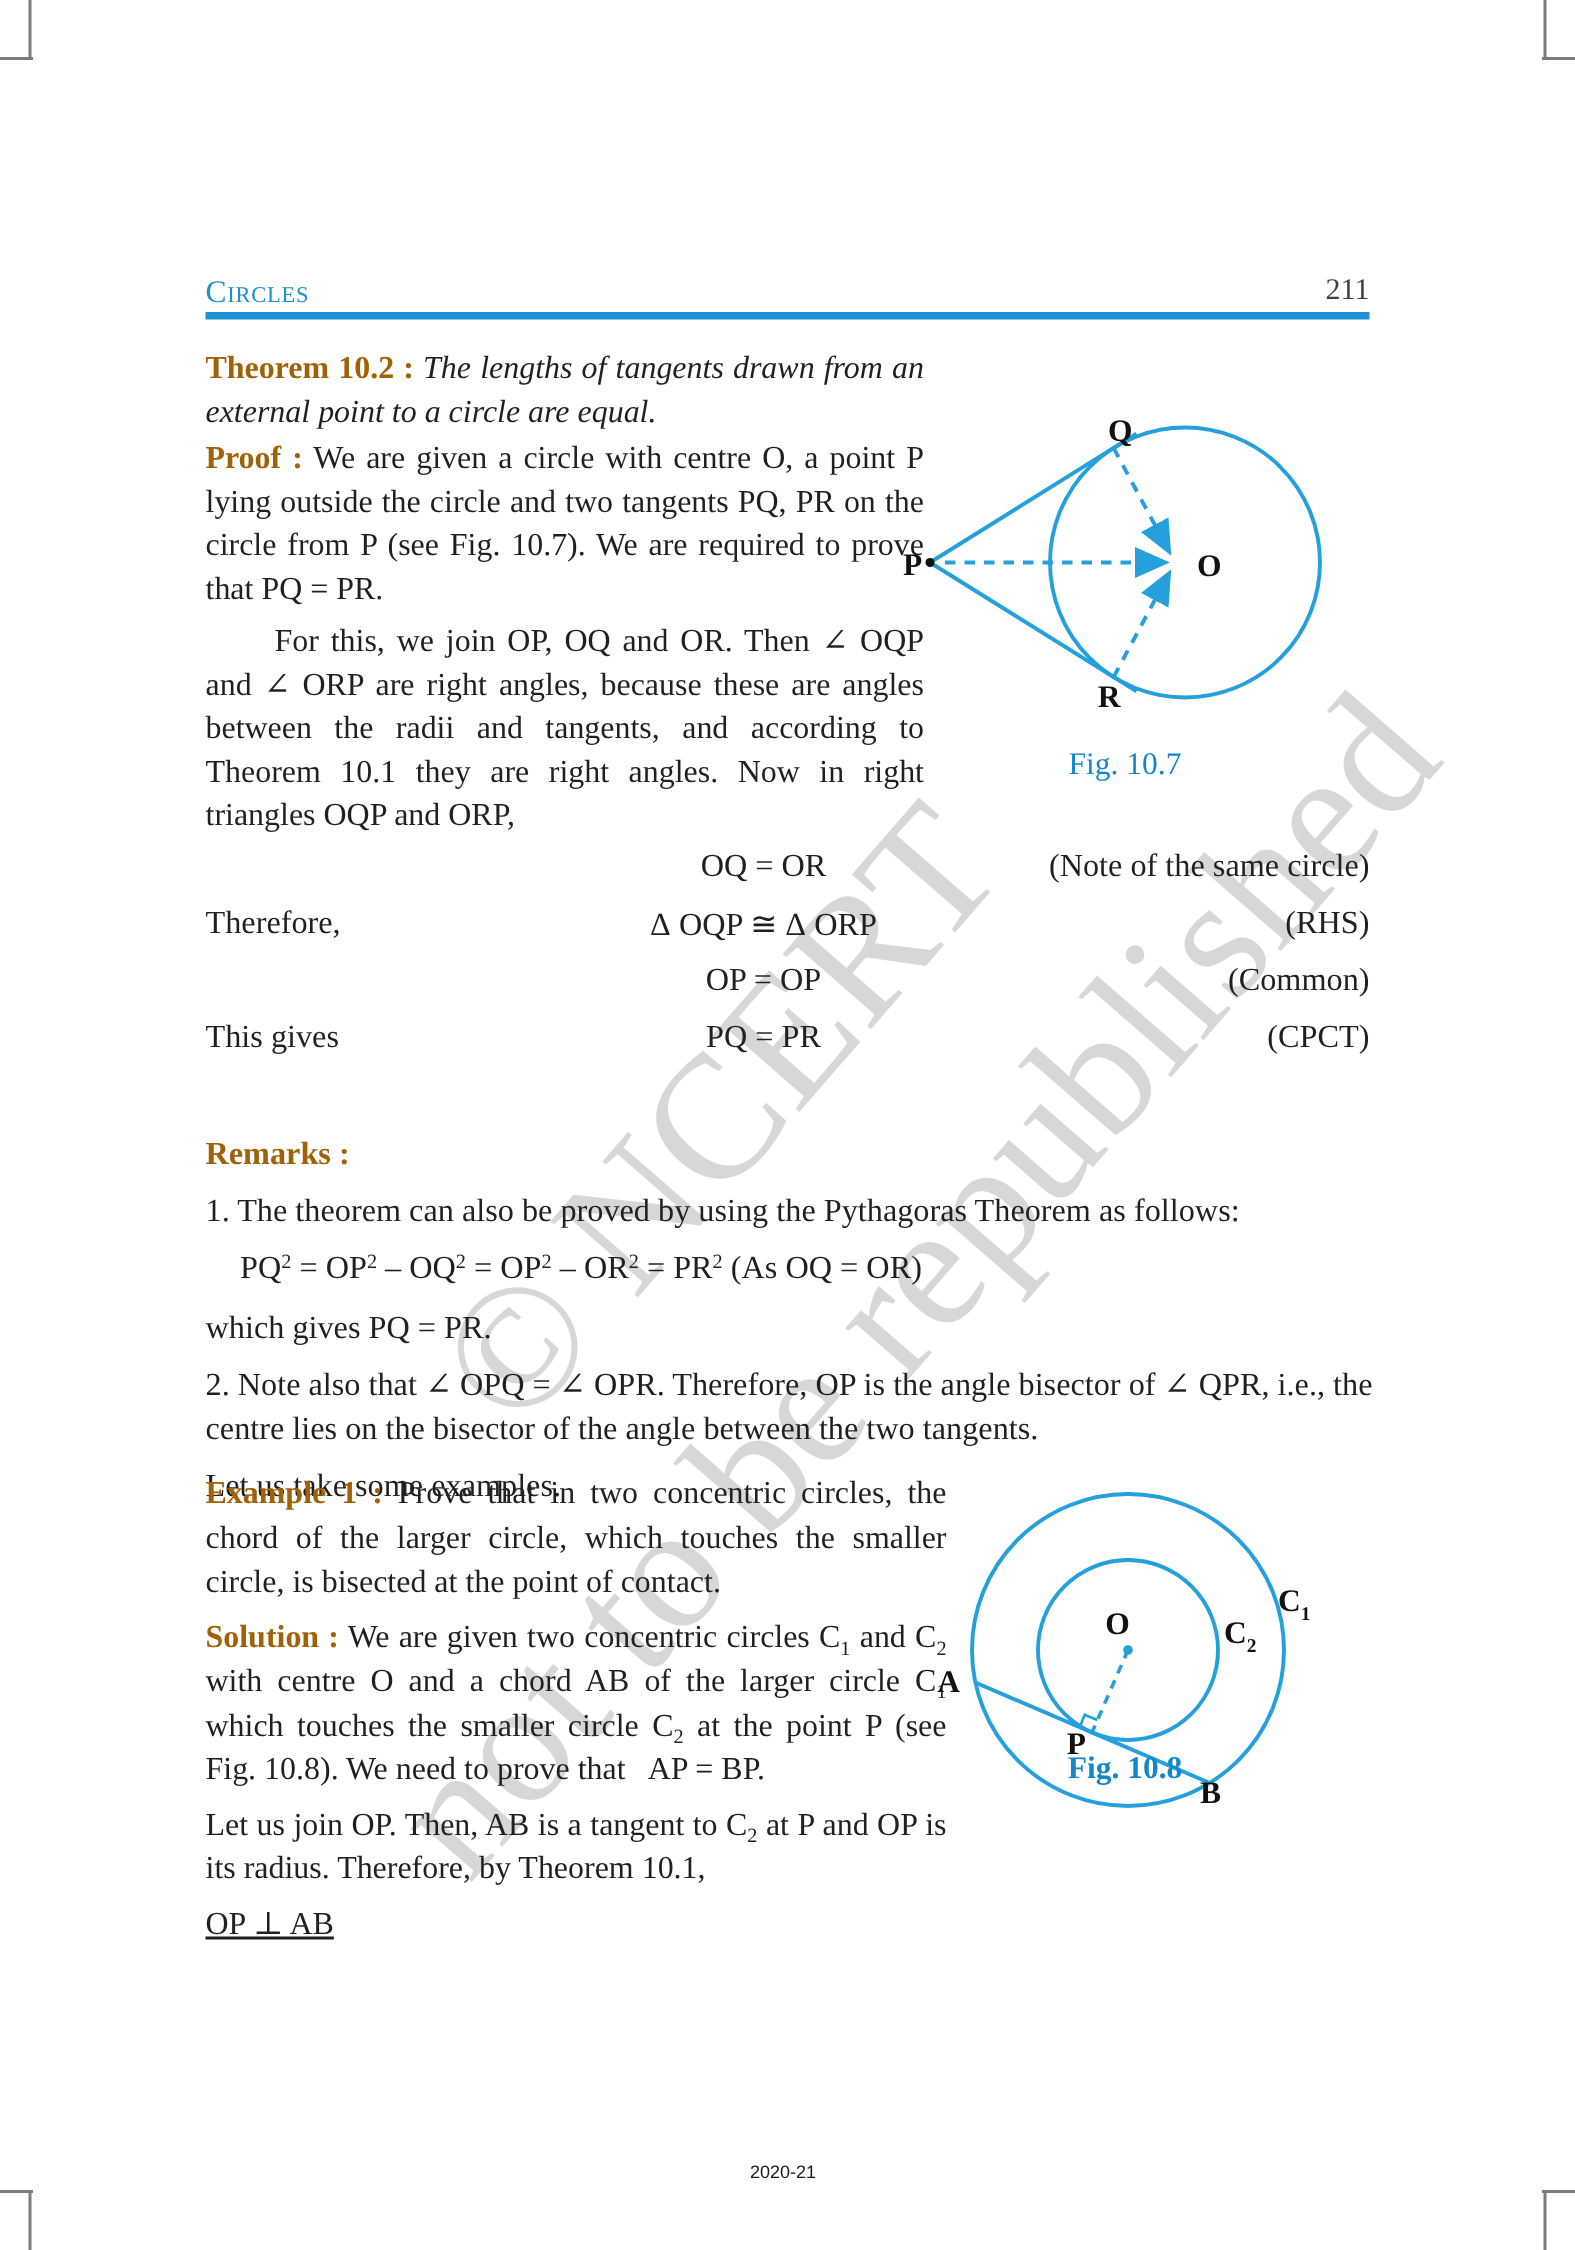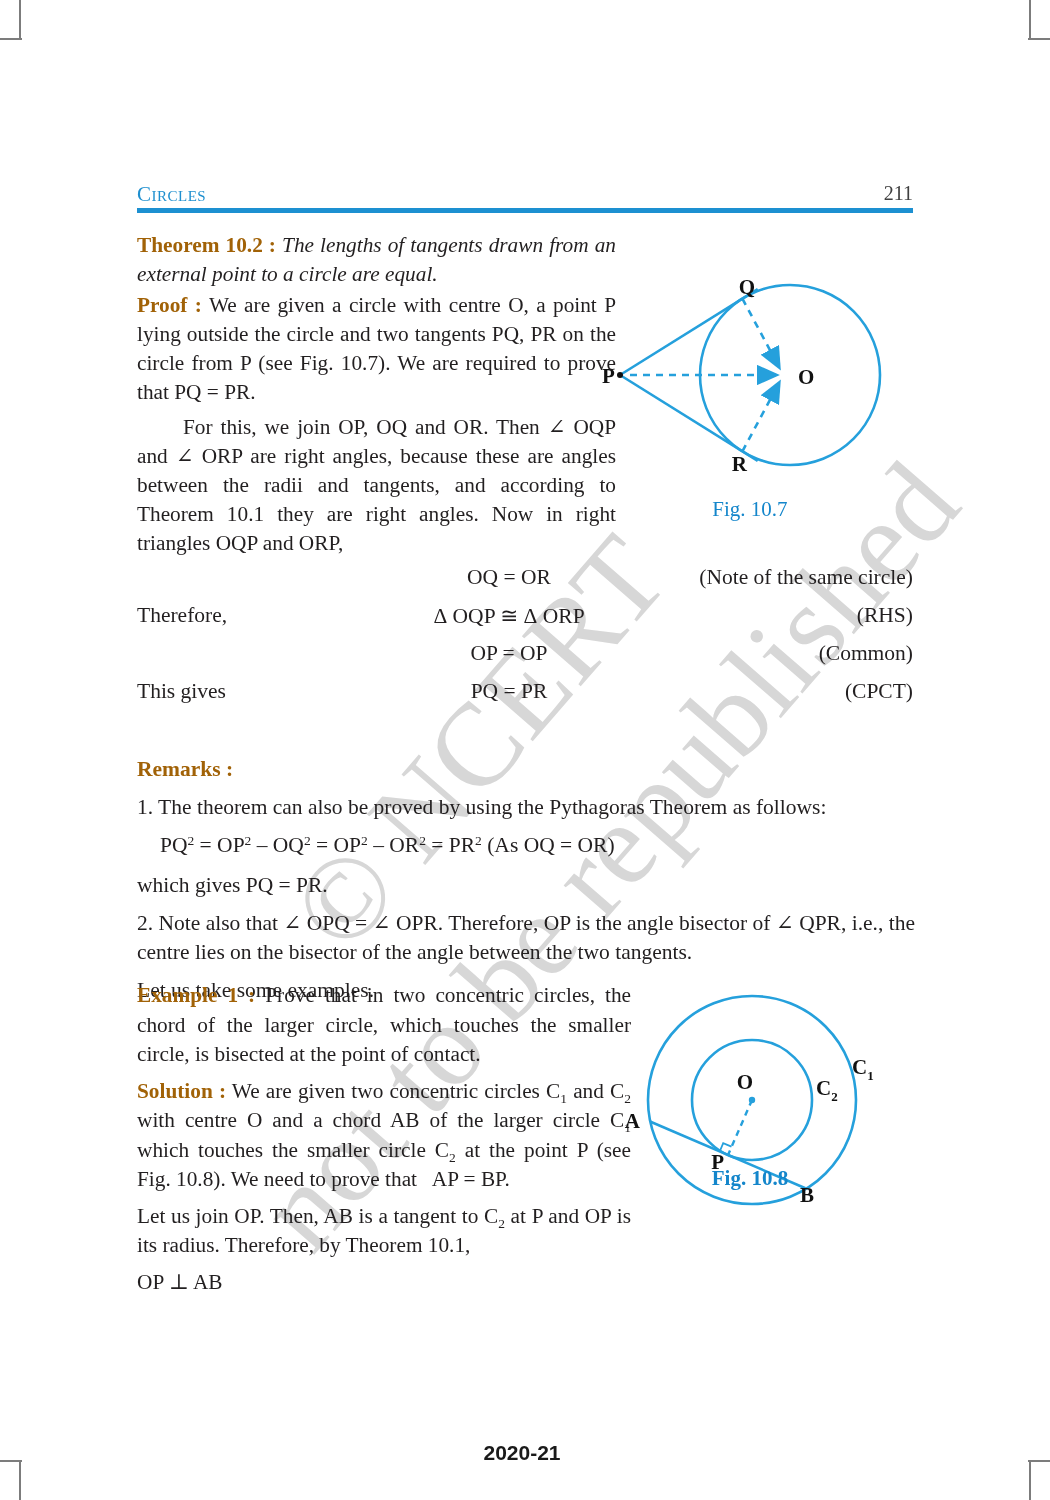--- a/index.html
+++ b/index.html
@@ -35,37 +35,37 @@
   .eqrow .mid{position:absolute;left:0;top:0;width:100%;text-align:center;transform:translateX(-16px);}
   .eqrow .rsn{position:absolute;right:0;top:0;}
 
   .remarks{position:absolute;left:137px;top:755px;width:778px;font-size:21.5px;line-height:29px;}
   .remarks .h{margin:0 0 9px 0;}
   .remarks p{margin:0 0 9px 0;text-align:justify;}
   .pyth{margin:0 0 11px 23px;}
 
   .example{position:absolute;left:137px;top:981px;width:494px;font-size:21.3px;line-height:29.5px;text-align:justify;}
   .example p{margin:0 0 7px 0;}
-  .perp{margin-left:155px;text-align:left;}
+  .perp{margin-left:155px;text-align:left;text-decoration:underline;}
 
   sup{font-size:13.5px;line-height:0;vertical-align:7px;}
   sub{font-size:13.5px;line-height:0;vertical-align:-5px;}
 
   
   .fig107{position:absolute;left:600px;top:258px;width:330px;height:235px;}
   .cap107{position:absolute;left:600px;top:497px;width:300px;text-align:center;
           font-size:21px;font-weight:normal;color:#1486cb;}
   .fig108{position:absolute;left:612px;top:978px;width:300px;height:250px;}
   .cap108{position:absolute;left:600px;top:1166px;width:300px;text-align:center;
           font-size:21px;font-weight:bold;color:#1486cb;}
   .flabel{font-family:"Liberation Serif","DejaVu Serif",serif;font-weight:bold;font-size:21px;fill:#111111;}
   .fsub{font-size:13px;}
 
   .footer{position:absolute;left:0;top:1441px;width:1044px;text-align:center;
-          font-family:"Liberation Sans","DejaVu Sans",sans-serif;font-size:21px;color:#1a1a1a;font-weight:bold;}
+          font-family:"Liberation Sans","DejaVu Sans",sans-serif;font-size:12px;color:#1a1a1a;}
 </style>
 </head>
 <body>
 
 <div class="page">
 
   <div class="crop" style="left:19px;top:0;width:2px;height:38px;"></div>
   <div class="crop" style="left:0;top:38px;width:22px;height:2px;"></div>
   <div class="crop" style="left:1029px;top:0;width:2px;height:38px;"></div>
   <div class="crop" style="left:1028px;top:38px;width:22px;height:2px;"></div>

